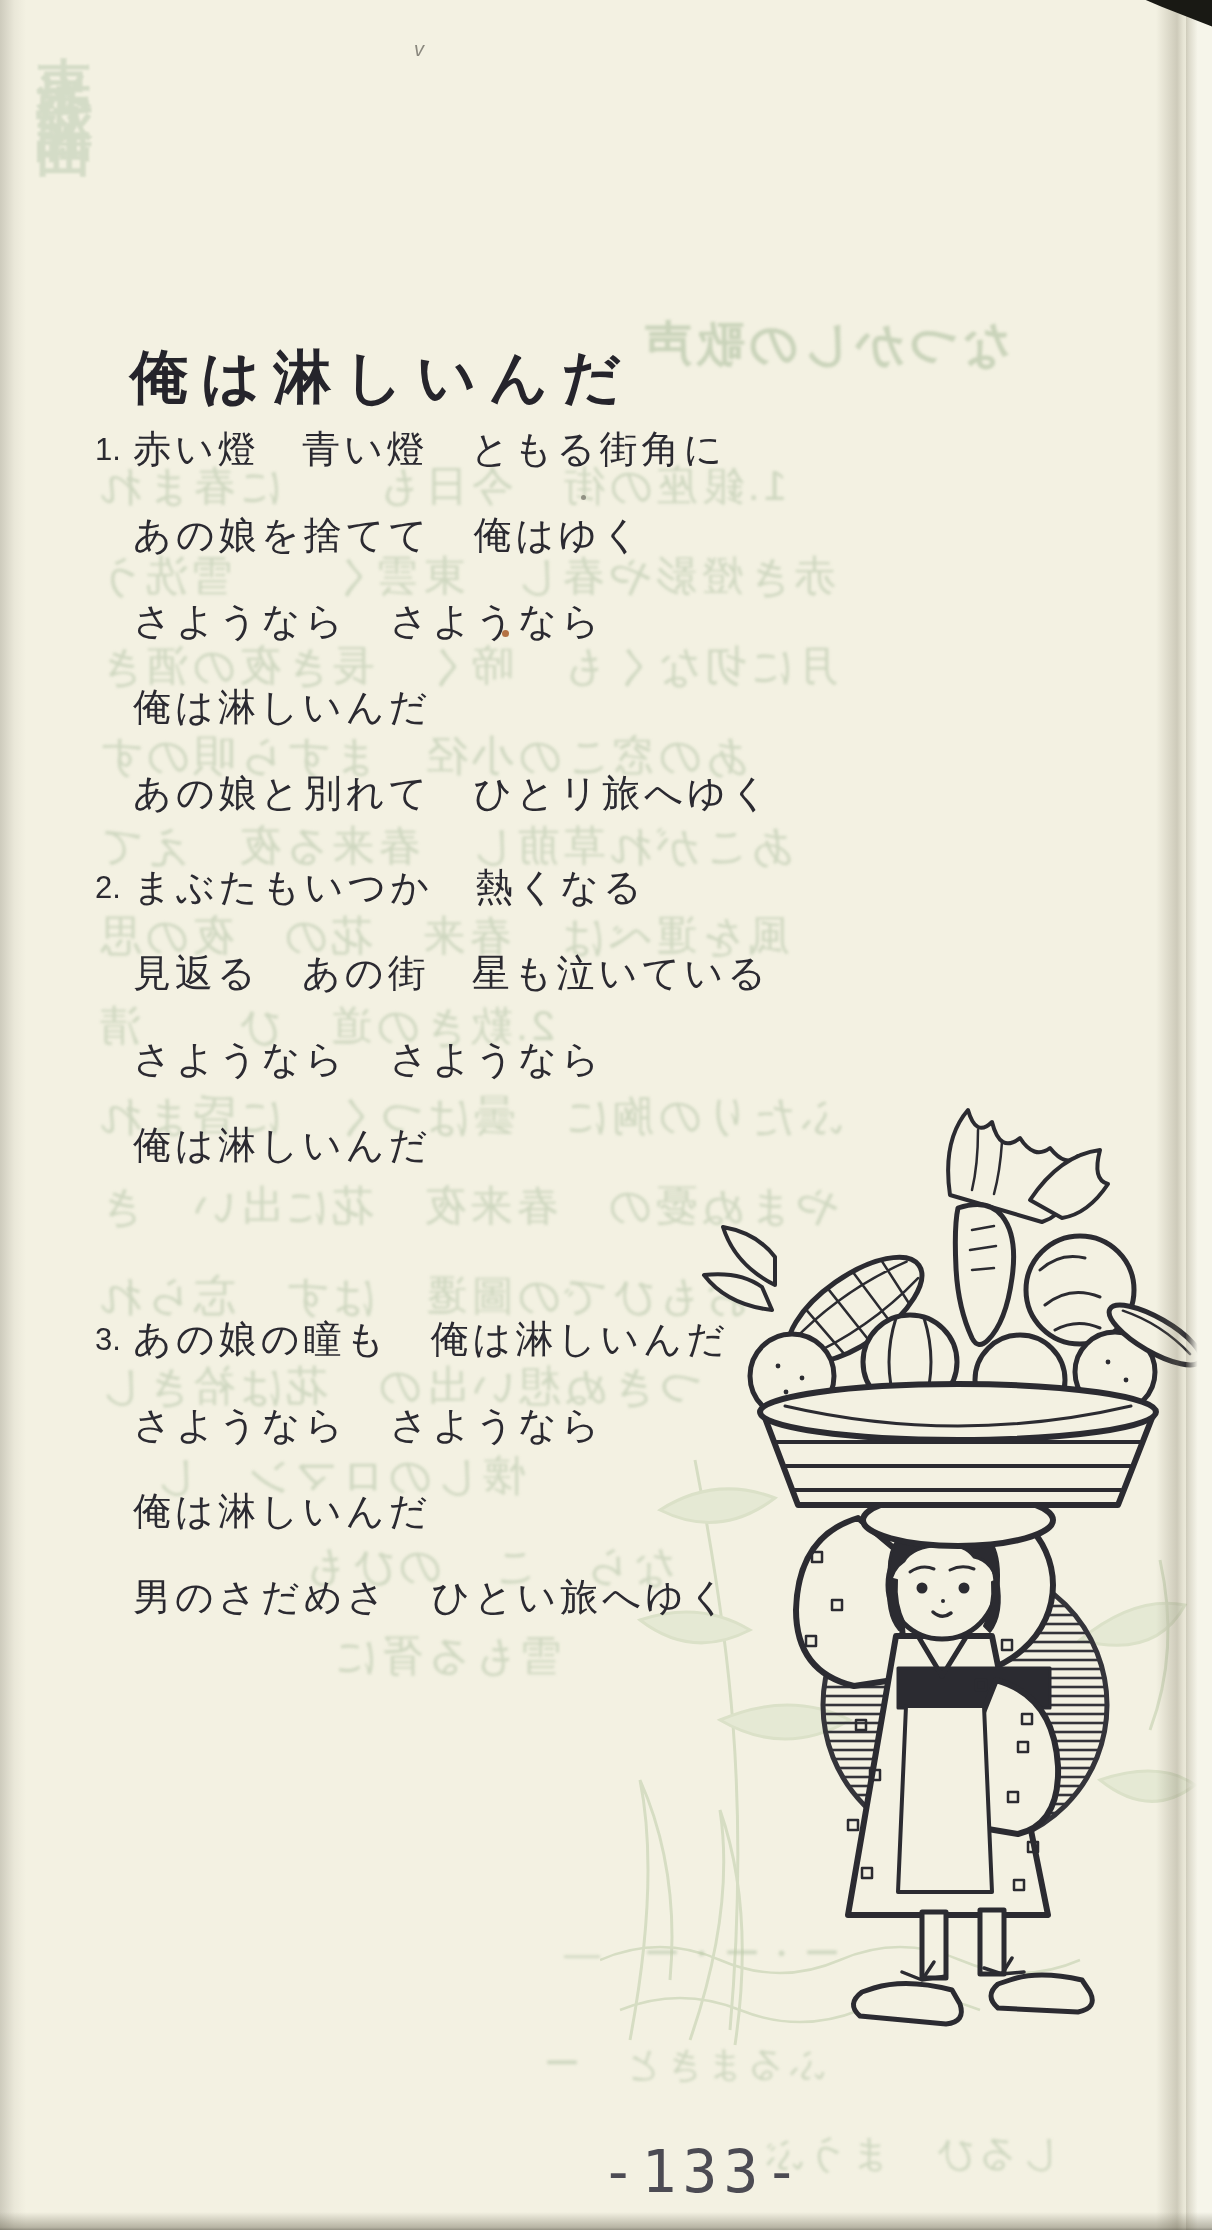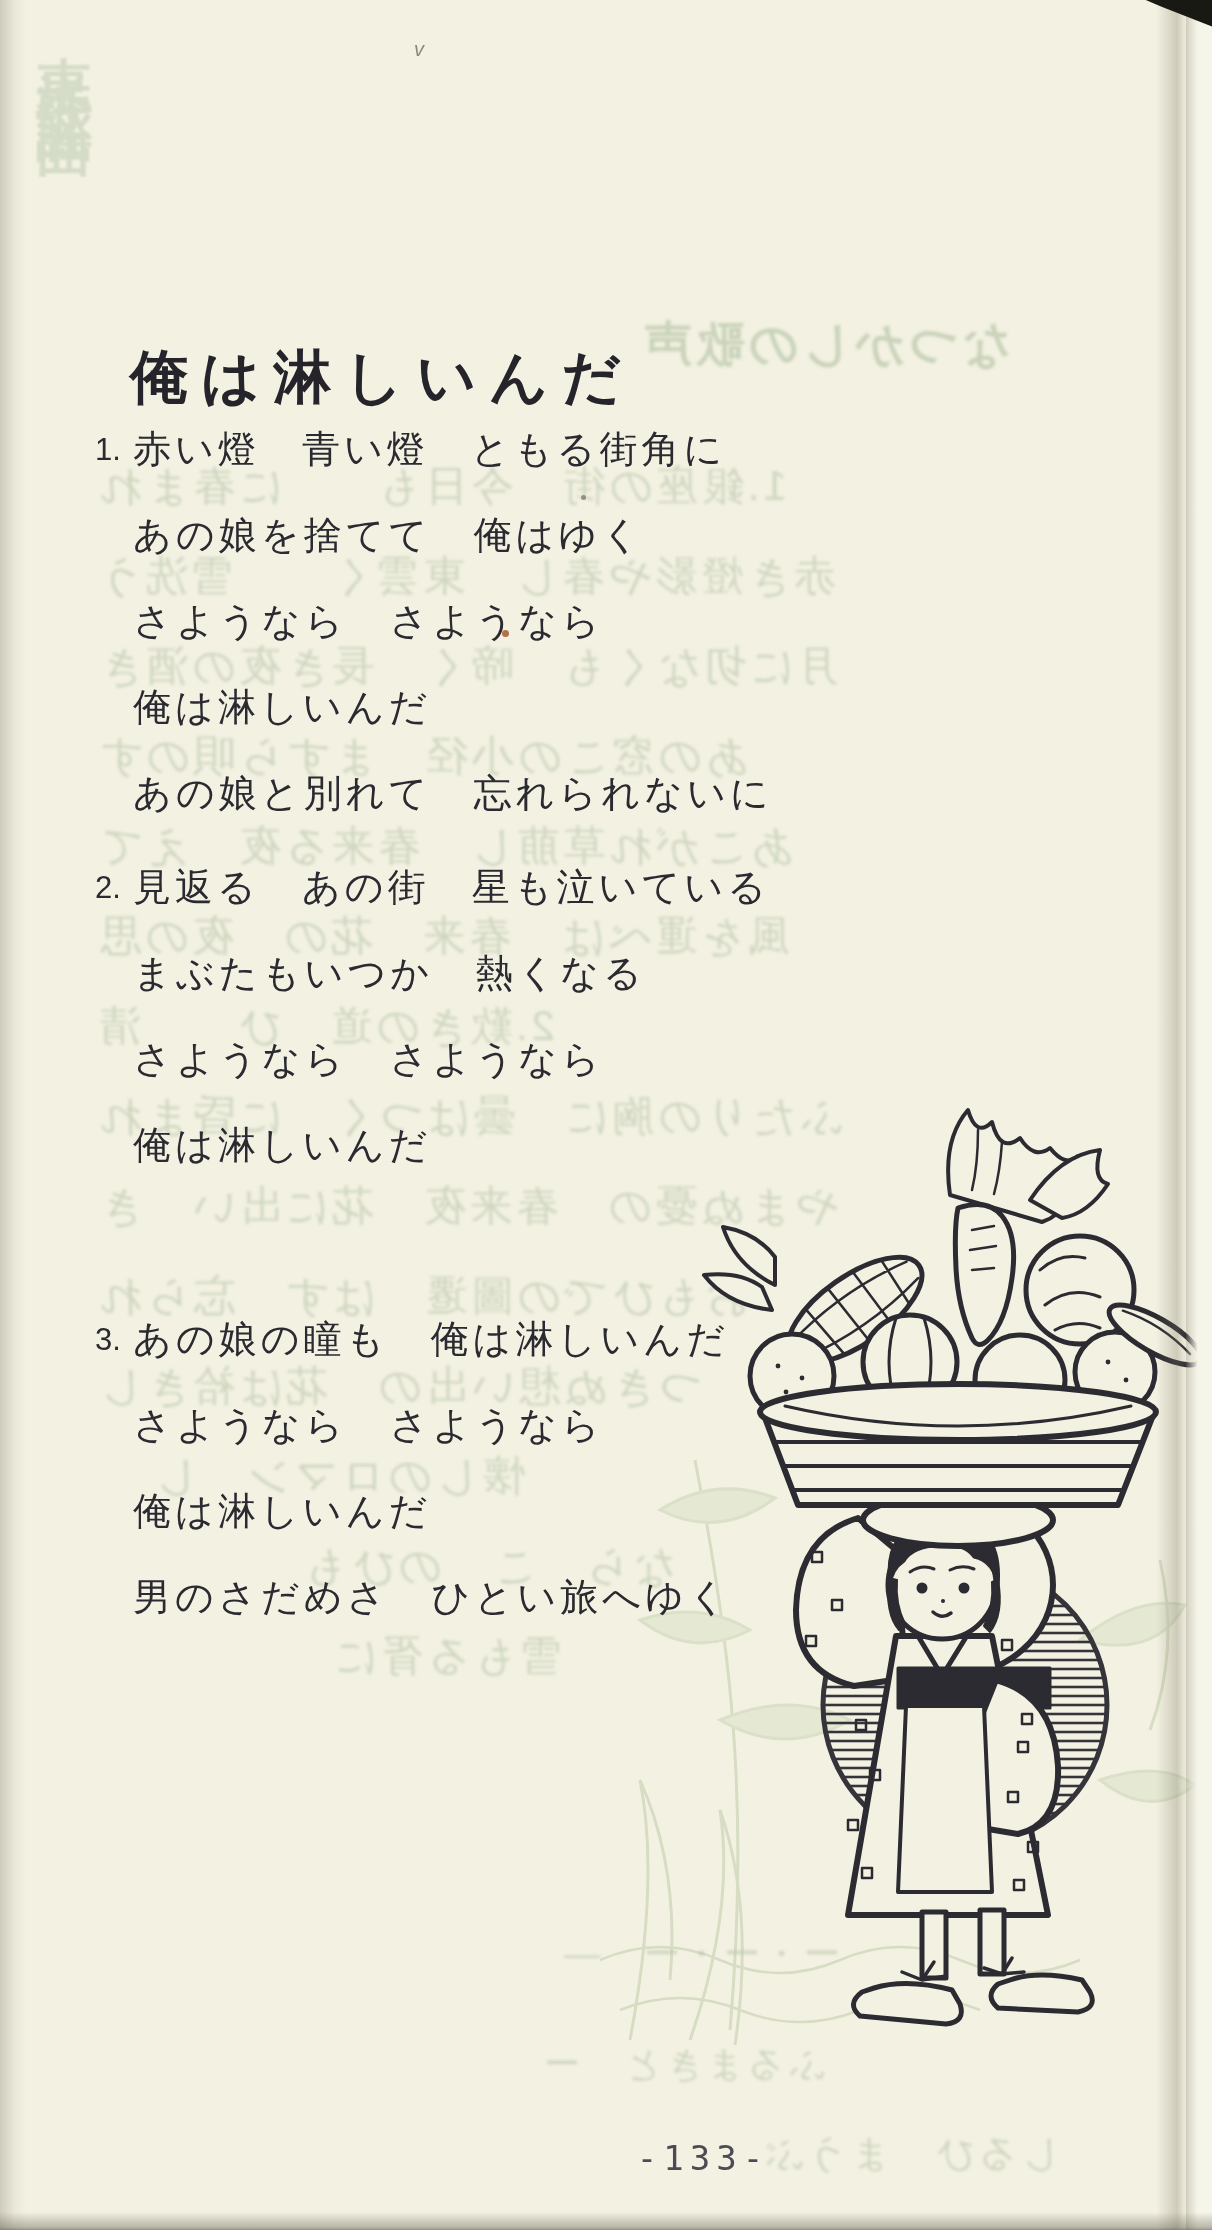--- a/index.html
+++ b/index.html
@@ -30,21 +30,21 @@
   
   .song-title{position:absolute;left:130px;top:300px;font-size:58px;font-weight:700;
     letter-spacing:13px;color:#25242b;z-index:3;white-space:nowrap;}
   .verse{position:absolute;left:133px;z-index:3;}
   .verse .line{font-size:38px;letter-spacing:4px;line-height:50px;
     margin-bottom:36px;white-space:nowrap;color:#2b2a31;}
   .verse .vnum{position:absolute;left:-38px;top:8px;font-size:31px;letter-spacing:0;}
   #verse1{top:424px;} #verse2{top:862px;} #verse3{top:1314px;}
   .page-number{position:absolute;left:703px;top:2138px;transform:translateX(-50%);
     font-family:"DejaVu Sans Mono","Liberation Mono",monospace;
-    font-size:34px;letter-spacing:6px;color:#4c4b53;z-index:3;text-align:center;}
+    font-size:58px;letter-spacing:6px;color:#4c4b53;z-index:3;text-align:center;}
   
   .tick-mark{position:absolute;left:414px;top:38px;font-size:20px;color:#8a887e;
     font-style:italic;z-index:3;}
   .dot1{position:absolute;left:502px;top:630px;width:7px;height:7px;border-radius:50%;
     background:#a85c28;opacity:.85;z-index:3;}
   .dot2{position:absolute;left:581px;top:495px;width:5px;height:5px;border-radius:50%;
     background:#6f6d64;opacity:.7;z-index:3;}
   
   #illustration{position:absolute;left:600px;top:1080px;width:600px;height:970px;z-index:2;}
 </style>
@@ -184,27 +184,27 @@
   </svg>
 
   <h1 class="song-title">俺は淋しいんだ</h1>
 
   <div class="verse" id="verse1">
     <span class="vnum">1.</span>
     <div class="line">赤い燈　青い燈　ともる街角に</div>
     <div class="line">あの娘を捨てて　俺はゆく</div>
     <div class="line">さようなら　さようなら</div>
     <div class="line">俺は淋しいんだ</div>
-    <div class="line">あの娘と別れて　忘れられないに</div>
+    <div class="line">あの娘と別れて　ひとリ旅へゆく</div>
   </div>
 
   <div class="verse" id="verse2">
     <span class="vnum">2.</span>
+    <div class="line">まぶたもいつか　熱くなる</div>
     <div class="line">見返る　あの街　星も泣いている</div>
-    <div class="line">まぶたもいつか　熱くなる</div>
     <div class="line">さようなら　さようなら</div>
     <div class="line">俺は淋しいんだ</div>
   </div>
 
   <div class="verse" id="verse3">
     <span class="vnum">3.</span>
     <div class="line">あの娘の瞳も　俺は淋しいんだ</div>
     <div class="line">さようなら　さようなら</div>
     <div class="line">俺は淋しいんだ</div>
     <div class="line">男のさだめさ　ひとい旅へゆく</div>

